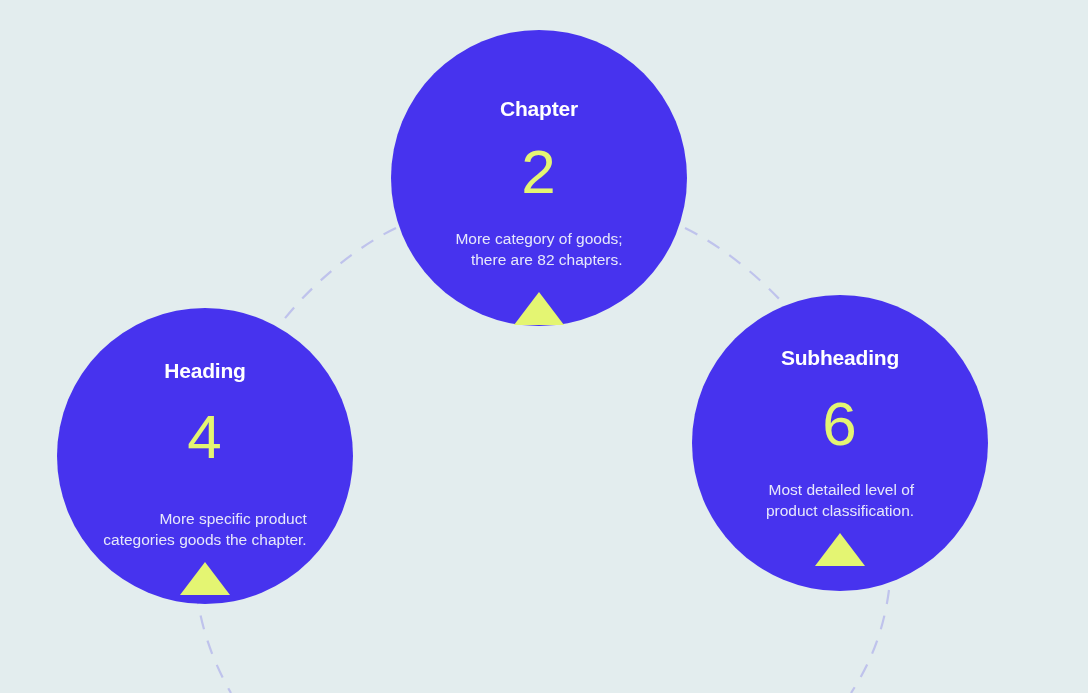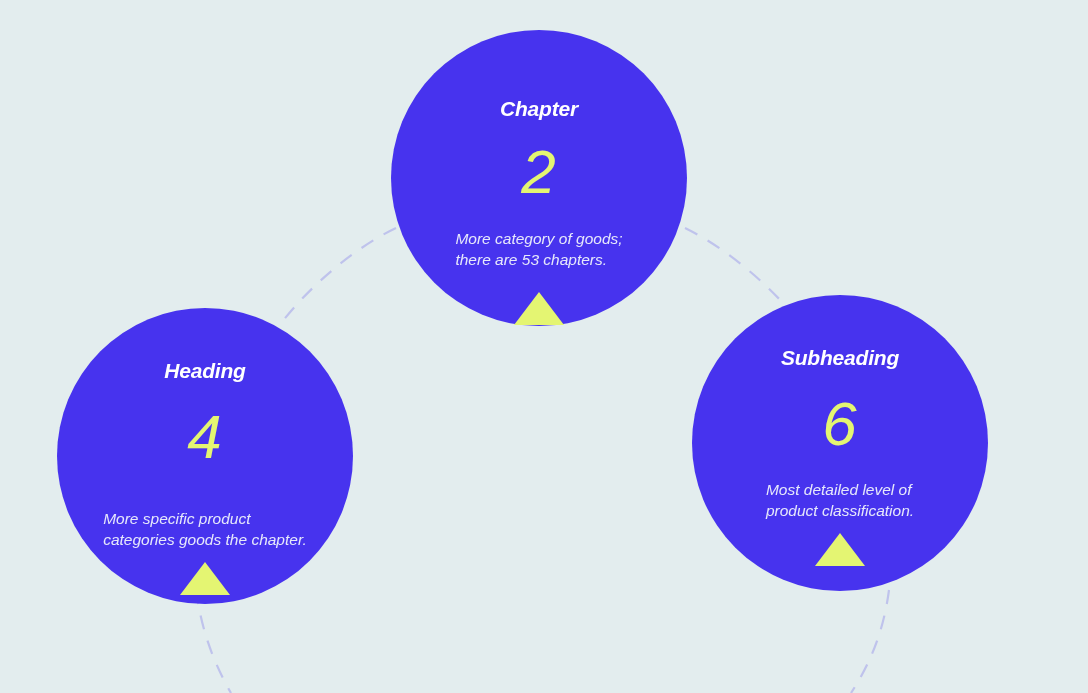--- a/index.html
+++ b/index.html
@@ -29,23 +29,22 @@
     pointer-events: none;
   }
   .node {
     position: absolute;
     border-radius: 50%;
     background: #4733ee;
     display: flex;
     flex-direction: column;
     align-items: center;
     justify-content: flex-start;
-    text-align: left;
+    text-align: right;
     box-sizing: border-box;
-    font-style: italic;
   }
   .node-title {
     color: #ffffff;
     font-weight: bold;
     font-size: 21px;
     letter-spacing: -0.2px;
     line-height: 1;
     white-space: nowrap;
   }
   .node-number {
@@ -116,21 +115,21 @@
     <path d="M 685 228 C 722 246 768 282 800 323" fill="none" stroke="#bfc3ec" stroke-width="2.2" stroke-dasharray="14 12" stroke-linecap="butt"></path>
     <path d="M 196 590 C 201 627 212 660 231 693" fill="none" stroke="#bfc3ec" stroke-width="2.2" stroke-dasharray="14 12" stroke-linecap="butt"></path>
     <path d="M 889 590 C 884 628 872 661 851 693" fill="none" stroke="#bfc3ec" stroke-width="2.2" stroke-dasharray="14 12" stroke-linecap="butt"></path>
   </svg>
 
   <div class="node" id="node-chapter">
     <div class="node-title">Chapter</div>
     <div class="node-number">2</div>
     <div class="node-desc">
       <span>More category of goods;</span><br>
-      <span>there are 53 chapters.</span>
+      <span>there are 82 chapters.</span>
     </div>
     <div class="node-marker"></div>
   </div>
 
   <div class="node" id="node-heading">
     <div class="node-title">Heading</div>
     <div class="node-number">4</div>
     <div class="node-desc">
       <span>More specific product</span><br>
       <span>categories goods the chapter.</span>

